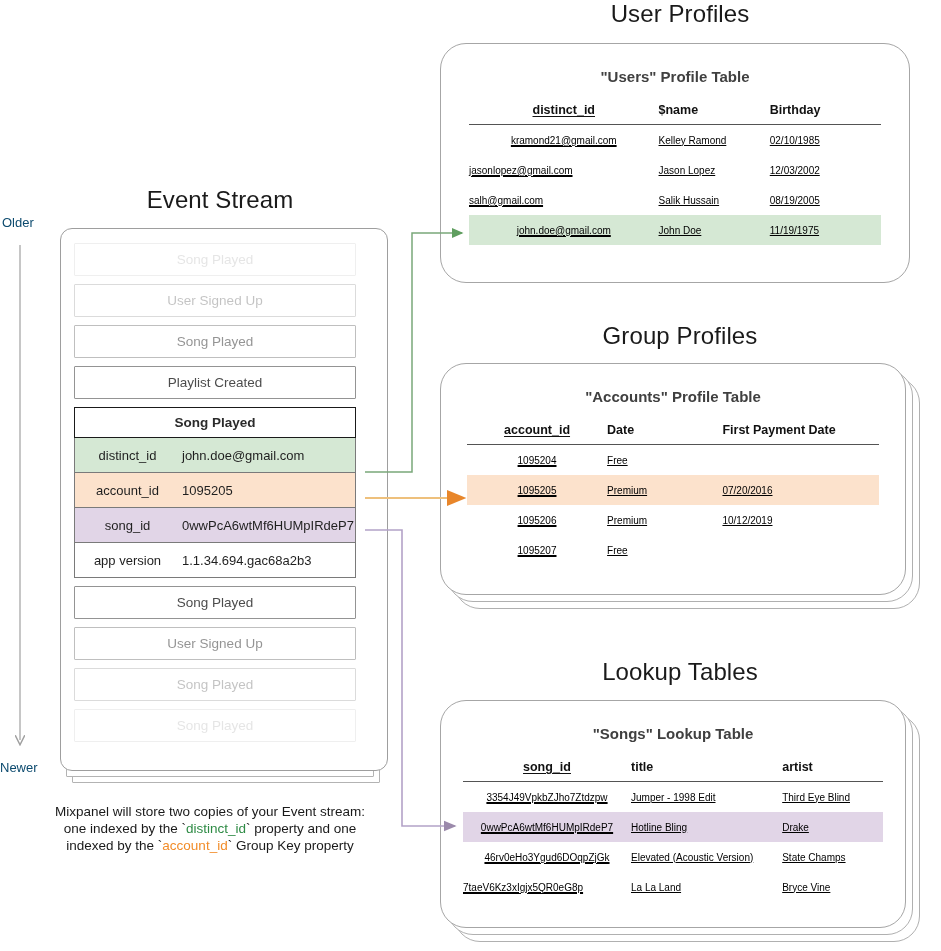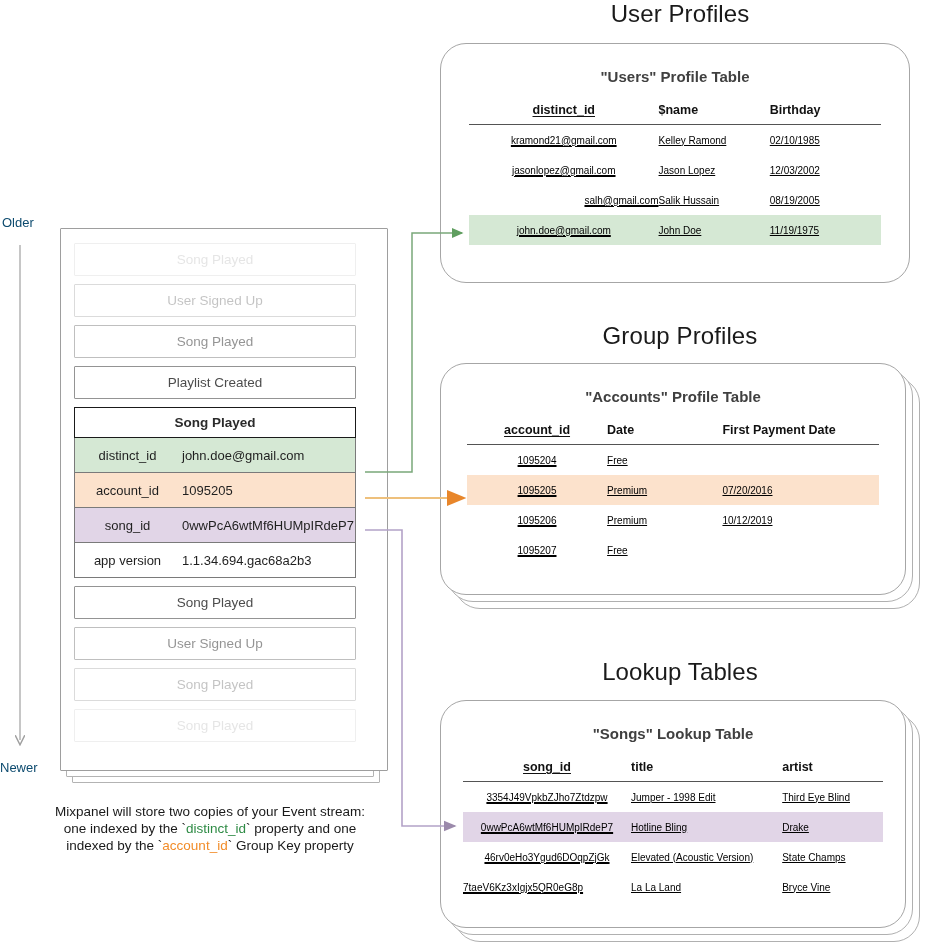--- a/index.html
+++ b/index.html
@@ -56,21 +56,21 @@
   }
   .es-shadow.s2 { left: 12px; top: 12px; width: 308px; height: 543px; }
   .es-shadow.s1 { left: 6px;  top: 6px;  width: 308px; height: 543px; }
   #event-stream-card {
     position: absolute;
     left: 0; top: 0;
     width: 328px; height: 543px;
     border: 1.8px solid #9e9e9e;
     background: #ffffff;
     box-sizing: border-box;
-    border-radius: 1px;
+    border-radius: 12px;
     padding: 14px 13px;
   }
   .ev-row {
     box-sizing: border-box;
     width: 282px;
     height: 33px;
     border: 1px solid #8c8c8c;
     background: #ffffff;
     color: #3d3d3d;
     font-size: 13.5px;
@@ -208,20 +208,21 @@
   }
   tr.hl-green  td { background: #d5e8d4; }
   tr.hl-orange td { background: #fce2cc; }
   tr.hl-purple td { background: #e1d5e7; }
 </style>
 </head>
 <body>
 
 <div id="canvas">
 
+  <div class="section-title" style="left:60px; top:186px; width:320px;">Event Stream</div>
   <div class="section-title" style="left:440px; top:0px; width:480px;">User Profiles</div>
   <div class="section-title" style="left:440px; top:658px; width:480px;">Lookup Tables</div>
   <div class="section-title" style="left:440px; top:322px; width:480px;">Group Profiles</div>
 
   <div id="time-axis">
     <div class="axis-label" style="left:2px; top:0px;">Older</div>
     <div class="axis-label" style="left:0px; top:545px;">Newer</div>
     <svg width="60" height="570" style="position:absolute;left:0;top:0;">
       <defs>
         <marker id="mk-gray" markerWidth="9" markerHeight="9" refX="4" refY="4.5" orient="auto">
@@ -296,26 +297,26 @@
               <th>Birthday</th>
             </tr>
           </thead>
           <tbody>
             <tr>
               <td class="key" style="text-align:center;"><span>kramond21@gmail.com</span></td>
               <td>Kelley Ramond</td>
               <td>02/10/1985</td>
             </tr>
             <tr>
-              <td class="key" style="text-align:center;"><span>jasonlopez@gmail.com</span></td>
+              <td class="key" style=""><span>jasonlopez@gmail.com</span></td>
               <td>Jason Lopez</td>
               <td>12/03/2002</td>
             </tr>
             <tr>
-              <td class="key" style="text-align:right;"><span>salh@gmail.com</span></td>
+              <td class="key" style="text-align:left;"><span>salh@gmail.com</span></td>
               <td>Salik Hussain</td>
               <td>08/19/2005</td>
             </tr>
             <tr class="hl-green">
               <td class="key" style="text-align:center;"><span>john.doe@gmail.com</span></td>
               <td>John Doe</td>
               <td>11/19/1975</td>
             </tr>
           </tbody>
         </table>

